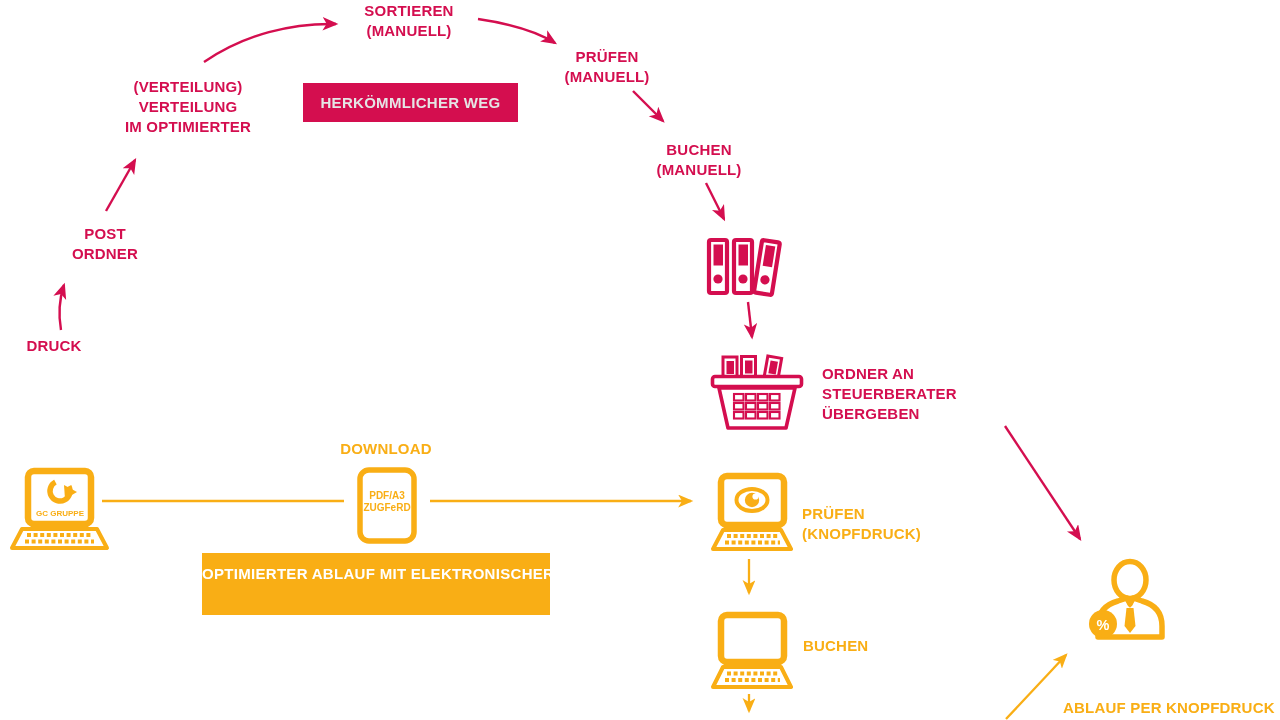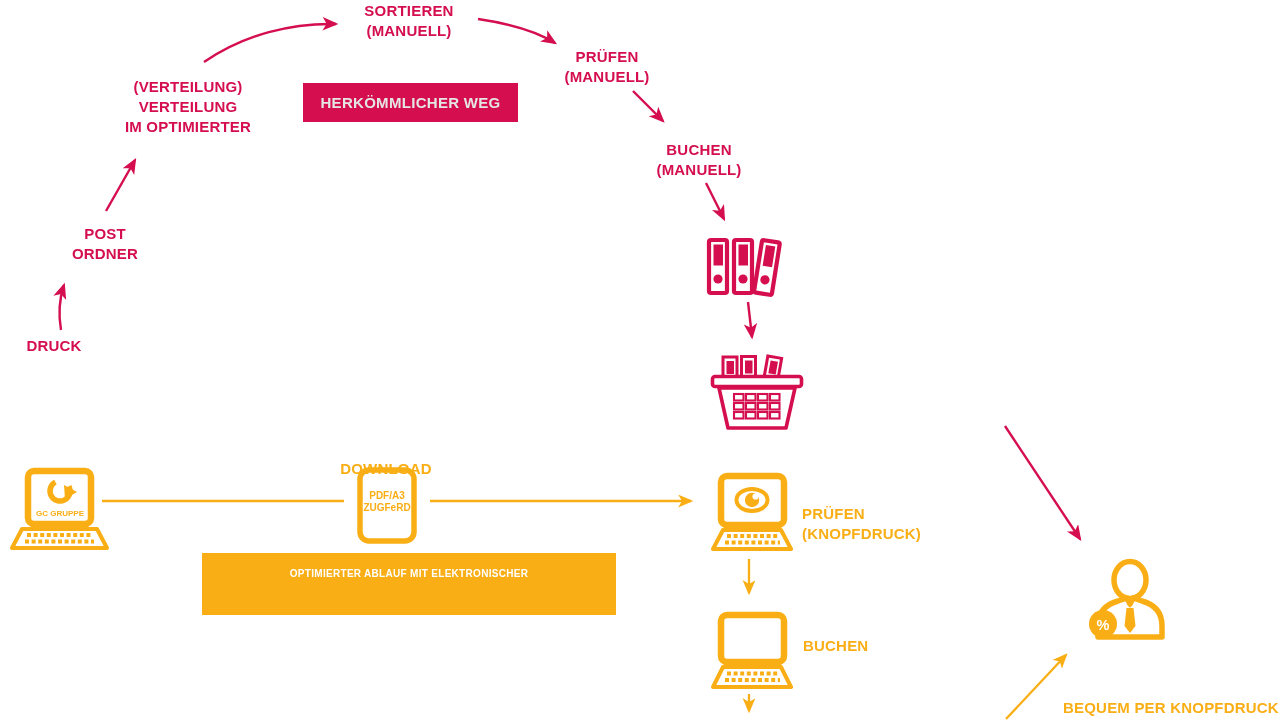--- a/index.html
+++ b/index.html
@@ -17,22 +17,22 @@
   }
   .red{color:#D40E4F;}
   .yellow{color:#F9AE15;}
   .center{transform:translateX(-50%);text-align:center;}
   .badge-red{
     position:absolute;left:303px;top:83px;width:215px;height:39px;
     background:#D40E4F;color:#e5e5e5;font-weight:bold;font-size:15px;
     line-height:39px;text-align:center;letter-spacing:.3px;white-space:nowrap;
   }
   .badge-yellow{
-    position:absolute;left:202px;top:553px;width:414px;height:62px;
-    background:#F9AE15;color:#fff;font-weight:bold;font-size:10px;
+    position:absolute;left:202px;top:553px;width:348px;height:62px;
+    background:#F9AE15;color:#fff;font-weight:bold;font-size:15px;
     line-height:20px;text-align:center;box-sizing:border-box;padding-top:11px;
     letter-spacing:.3px;white-space:nowrap;
   }
 </style>
 </head>
 <body>
 
 <div id="stage">
 
   <svg class="layer" width="1280" height="720" viewBox="0 0 1280 720">
@@ -182,31 +182,36 @@
     <div>PRÜFEN</div>
     <div>(MANUELL)</div>
   </div>
 
   <div class="lbl red center" style="left:699px;top:140px">
     <div>BUCHEN</div>
     <div>(MANUELL)</div>
   </div>
 
 
+  <div class="lbl red" style="left:822px;top:364px">
+    <div>ORDNER AN</div>
+    <div>STEUERBERATER</div>
+    <div>ÜBERGEBEN</div>
+  </div>
 
   <div class="badge-red">HERKÖMMLICHER WEG</div>
 
   <div class="badge-yellow">
     <div>OPTIMIERTER ABLAUF MIT ELEKTRONISCHER</div>
   </div>
 
-  <div class="lbl yellow center" style="left:386px;top:459px">DOWNLOAD</div>
+  <div class="lbl yellow center" style="left:386px;top:439px">DOWNLOAD</div>
 
   <div class="lbl yellow" style="left:802px;top:504px">
     <div>PRÜFEN</div>
     <div>(KNOPFDRUCK)</div>
   </div>
 
   <div class="lbl yellow" style="left:803px;top:636px">BUCHEN</div>
 
-  <div class="lbl yellow" style="left:1063px;top:698px">BEQUEM PER KNOPFDRUCK</div>
+  <div class="lbl yellow" style="left:1063px;top:698px">ABLAUF PER KNOPFDRUCK</div>
 
 </div>
 
 </body></html>

